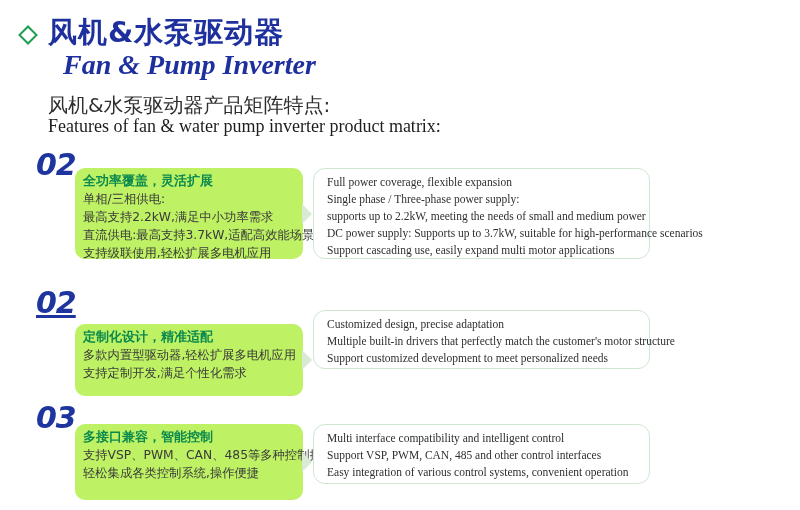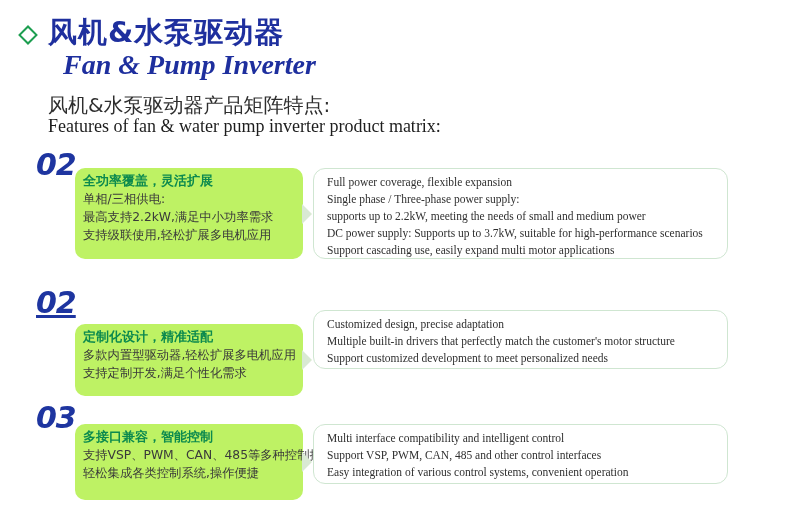--- a/index.html
+++ b/index.html
@@ -43,21 +43,21 @@
   }
   .zh-line{
     font-size:12.3px;color:#3a3a3a;line-height:18px;white-space:nowrap;
   }
   .bubble-arrow{
     position:absolute;right:-9px;top:50%;transform:translateY(-50%);
     width:0;height:0;border-top:10px solid transparent;border-bottom:10px solid transparent;
     border-left:10px solid #d9e9d3;
   }
   .en-box{
-    position:absolute;left:313px;width:415px;background:#ffffff;
+    position:absolute;left:313px;width:337px;background:#ffffff;
     border:1.5px solid #cfe6d1;border-radius:12px;box-sizing:border-box;
     padding:5px 0 0 13px;z-index:2;
   }
   .en-line{
     font-size:11.5px;color:#2f2f2f;line-height:17px;white-space:nowrap;
     font-family:"Liberation Serif","DejaVu Serif",serif;
   }
 </style>
 </head>
 <body>
@@ -71,20 +71,21 @@
     <div class="subtitle-zh">风机&amp;水泵驱动器产品矩阵特点:</div>
     <div class="subtitle-en">Features of fan &amp; water pump inverter product matrix:</div>
   </div>
 
   <div>
     <div class="section-num" style="top:147px;">02</div>
     <div class="zh-box" style="top:168px;height:91px;">
       <div class="zh-title">全功率覆盖，灵活扩展</div>
       <div class="zh-line">单相/三相供电:</div>
       <div class="zh-line">最高支持2.2kW,满足中小功率需求</div>
+      <div class="zh-line">直流供电:最高支持3.7kW,适配高效能场景</div>
       <div class="zh-line">支持级联使用,轻松扩展多电机应用</div>
       <span class="bubble-arrow"></span>
     </div>
     <div class="en-box" style="top:168px;height:91px;">
       <div class="en-line">Full power coverage, flexible expansion</div>
       <div class="en-line">Single phase / Three-phase power supply:</div>
       <div class="en-line">supports up to 2.2kW, meeting the needs of small and medium power</div>
       <div class="en-line">DC power supply: Supports up to 3.7kW, suitable for high-performance scenarios</div>
       <div class="en-line">Support cascading use, easily expand multi motor applications</div>
     </div>

